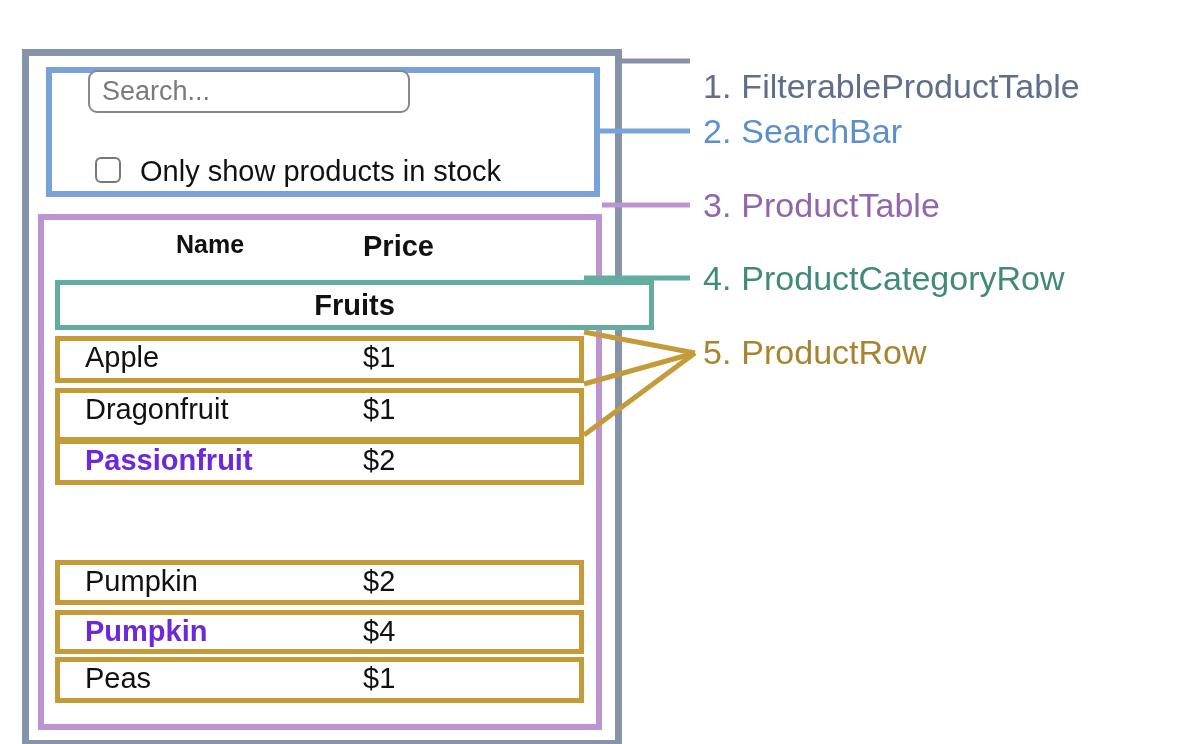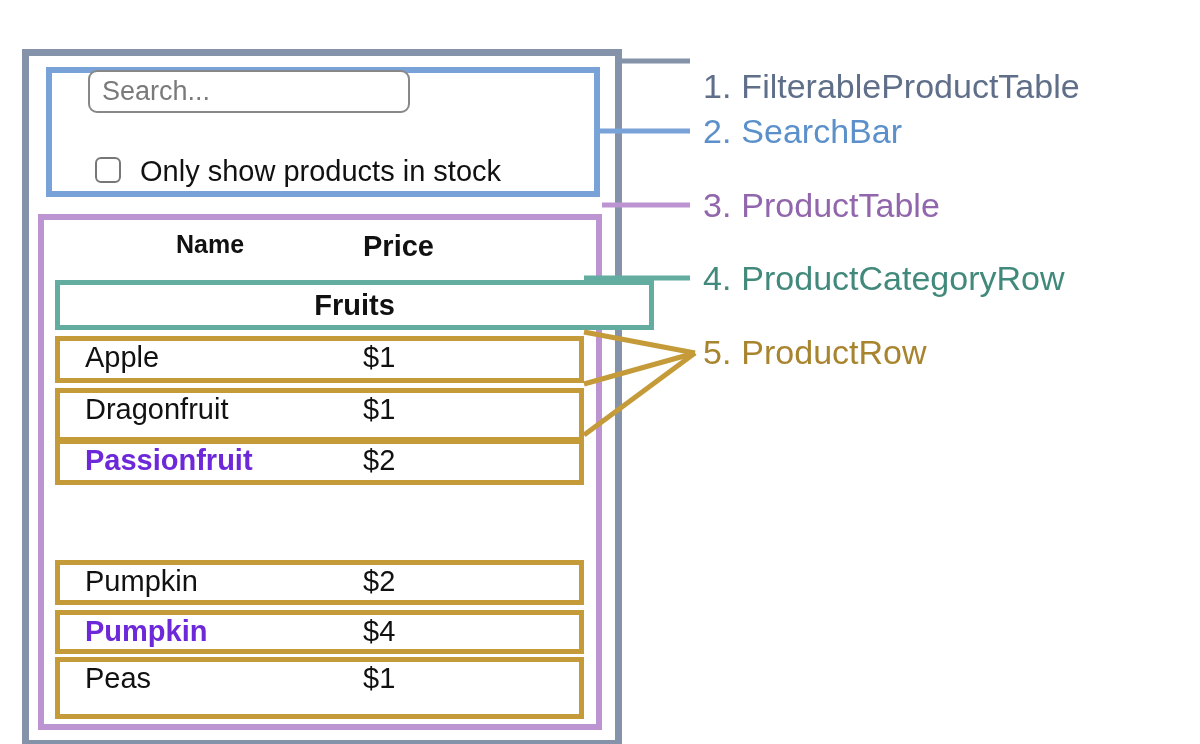--- a/index.html
+++ b/index.html
@@ -79,21 +79,21 @@
   </div>
 
   <div class="abs prod-row" style="top:533px;height:45px;">
     <span class="prod-name">Pumpkin</span>
     <span class="prod-price">$2</span>
   </div>
   <div class="abs prod-row" style="top:583px;height:44px;">
     <span class="prod-name hl">Pumpkin</span>
     <span class="prod-price">$4</span>
   </div>
-  <div class="abs prod-row" style="top:630px;height:62px;">
+  <div class="abs prod-row" style="top:630px;height:46px;">
     <span class="prod-name">Peas</span>
     <span class="prod-price">$1</span>
   </div>
 
   <svg id="connectors" width="1200" height="744">
     <line x1="622" y1="61" x2="690" y2="61" stroke="#8492aa"></line>
     <line x1="600" y1="131" x2="690" y2="131" stroke="#79a3d8"></line>
     <line x1="602" y1="205" x2="690" y2="205" stroke="#bb94d1"></line>
     <line x1="584" y1="278" x2="690" y2="278" stroke="#63aca0"></line>
     <line x1="584" y1="332" x2="695" y2="353" stroke="#c49b38"></line>

